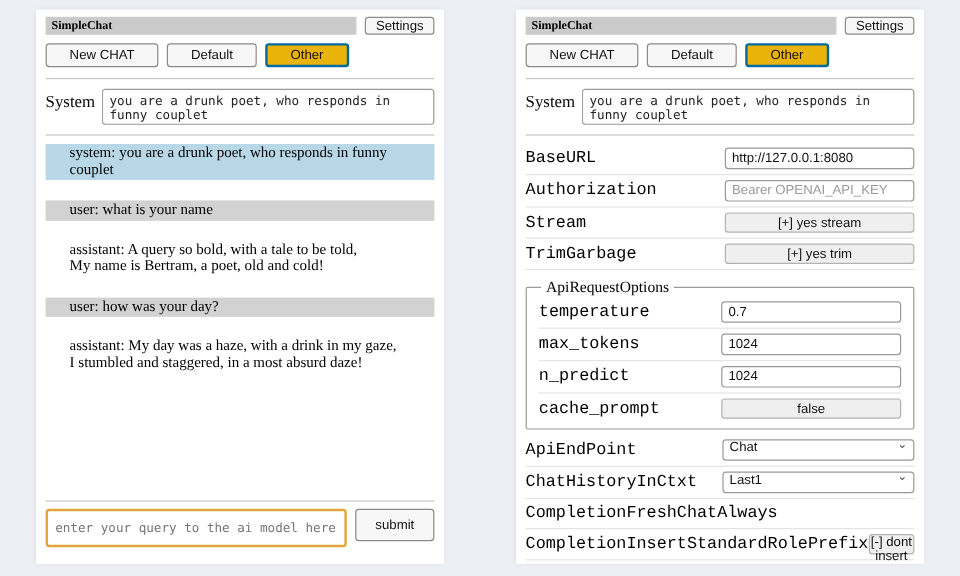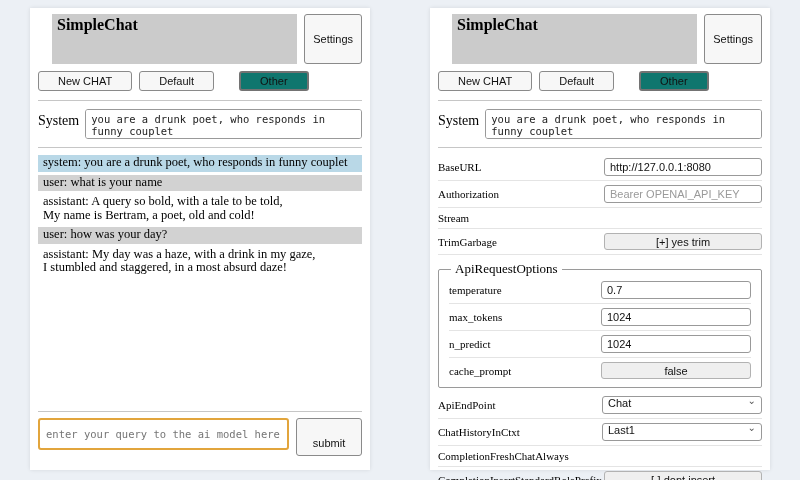--- a/index.html
+++ b/index.html
@@ -6,44 +6,44 @@
   html,body { width:800px; height:480px; overflow:hidden; }
   body { background:#ecf0f5; font-family:"Liberation Serif", serif; }
 
   .panel { position:absolute; top:8px; width:340px; height:462px; background:#fff;
            box-shadow:0 0 4px rgba(0,0,0,0.10); padding:6px 8px 8px; display:flex; flex-direction:column; }
   .panel-left  { left:30px; }
   .panel-right { left:430px; }
 
   
   .title-row { display:flex; align-items:stretch; gap:7px; margin-bottom:7px; }
-  .title-bar { flex:1; background:#cbcbcb; font-weight:bold; font-size:16px; padding:2px 5px; color:#000;margin-left:14px; }
+  .title-bar { flex:1; background:#cbcbcb; font-weight:bold; font-size:10px; padding:2px 5px; color:#000; }
   .btn { font-family:"Liberation Sans", sans-serif; font-size:11px; color:#111;
-         background:#f7f7f7; border:1px solid #8a8a8a; border-radius:3px; padding:18px 8px; cursor:pointer; }
+         background:#f7f7f7; border:1px solid #8a8a8a; border-radius:3px; padding:0 8px; cursor:pointer; }
   .session-row { display:flex; gap:7px; margin-bottom:7px; }
   .session-row .btn { padding:2px 19px; }
-  .btn-selected { background:#0f766e; border:2px solid #737373; padding:1px 8px;margin-left:18px; }
+  .btn-selected { background:#eab308; border:2px solid #0369a1; padding:1px 8px; }
   .hr { border-top:1px solid #c6c6c6; margin:2px 0 5px; }
   .system-row { display:flex; gap:6px; margin:3px 0 6px; }
   .system-label { font-size:14px; padding-top:4px; }
   .system-ta { flex:1; height:30px; resize:none; border:1px solid #999; border-radius:3px;
                font-family:"DejaVu Sans Mono", monospace; font-size:10.5px; padding:3px 5px; color:#222; }
 
   
   .chat-main { flex:1; display:flex; flex-direction:column; margin-top:2px; }
-  .msg { font-size:12.5px; line-height:13.5px; padding:1px 5px 2px; margin-bottom:3px; white-space:pre-line; color:#000; }
+  .msg { font-size:12.5px; line-height:13.5px; padding:1px 20px 2px; margin-bottom:17px; white-space:pre-line; color:#000; }
   .msg-system { background:#b9d8e7; }
   .msg-user { background:#d2d2d2; }
   .msg-assistant { background:#fff; }
 
   
   .settings-main { flex:1; margin-top:1px; }
   .srow { display:flex; align-items:center; justify-content:space-between;
           padding:4px 0 4px; border-bottom:1px solid #e4e4e4; }
-  .srow-label { font-size:11px; color:#000; }
+  .srow-label { font-size:14px; color:#000;font-family:Liberation Mono, monospace; }
   .ctl-input { width:158px; height:18px; border:1px solid #999; border-radius:3px;
                font-family:"Liberation Sans", sans-serif; font-size:11px; padding:1px 5px; color:#111; }
   .ctl-input::placeholder { color:#9a9a9a; }
   .ctl-btn { width:158px; height:17px; background:#efefef; border:1px solid #b2b2b2; border-radius:3px;
              font-family:"Liberation Sans", sans-serif; font-size:11px; color:#111; cursor:pointer; }
   .ctl-select { width:160px; height:18px; display:flex; justify-content:space-between;
                 background:#fff; border:1px solid #999; border-radius:3px; padding:0 5px;
                 font-family:"Liberation Sans", sans-serif; font-size:11px; color:#111; cursor:pointer; }
   .chev { color:#555; font-size:10px; line-height:8px; }
   fieldset.aro { border:1px solid #9a9a9a; border-radius:2px; margin:6px 0 4px; padding:0 10px 4px; }
@@ -131,20 +131,21 @@
       <input class="ctl-input" value="http://127.0.0.1:8080" style="">
     </div>
 
     <div class="srow">
       <span class="srow-label">Authorization</span>
       <input class="ctl-input" placeholder="Bearer OPENAI_API_KEY" style="">
     </div>
 
     <div class="srow">
       <span class="srow-label">Stream</span>
+      <button class="ctl-btn">[+] yes stream</button>
     </div>
 
     <div class="srow">
       <span class="srow-label">TrimGarbage</span>
       <button class="ctl-btn">[+] yes trim</button>
     </div>
 
     <fieldset class="aro">
       <legend>ApiRequestOptions</legend>
 

